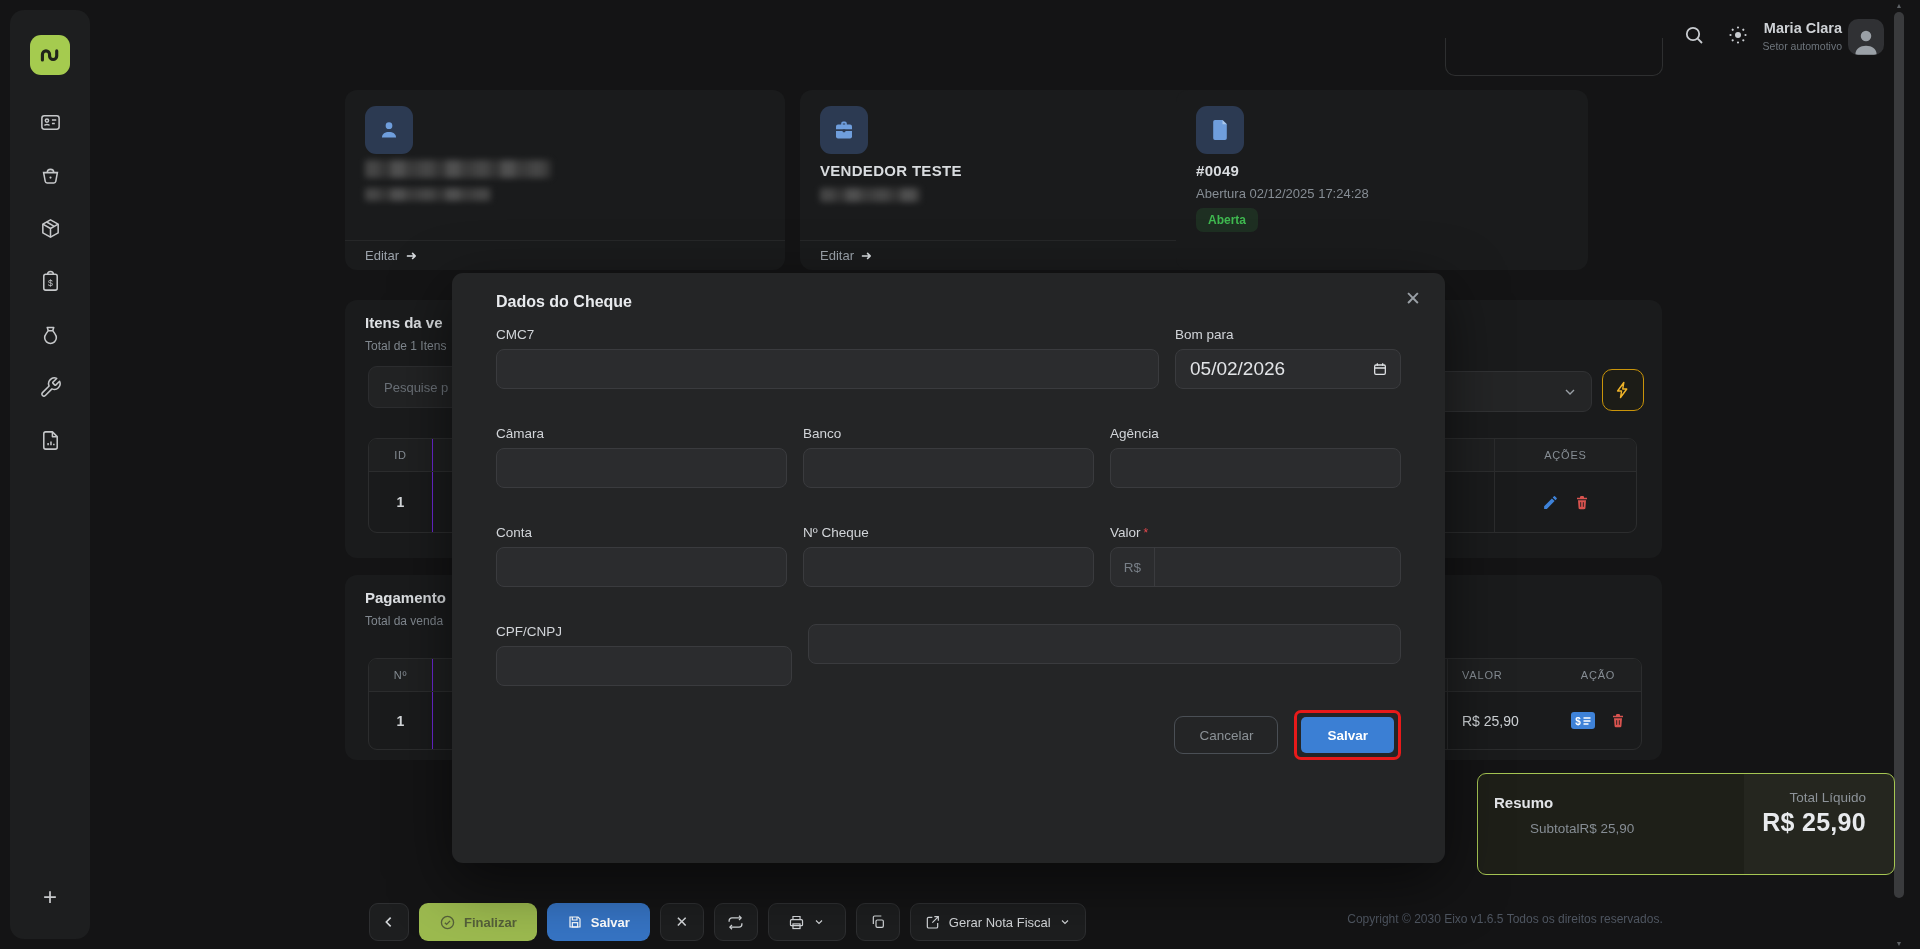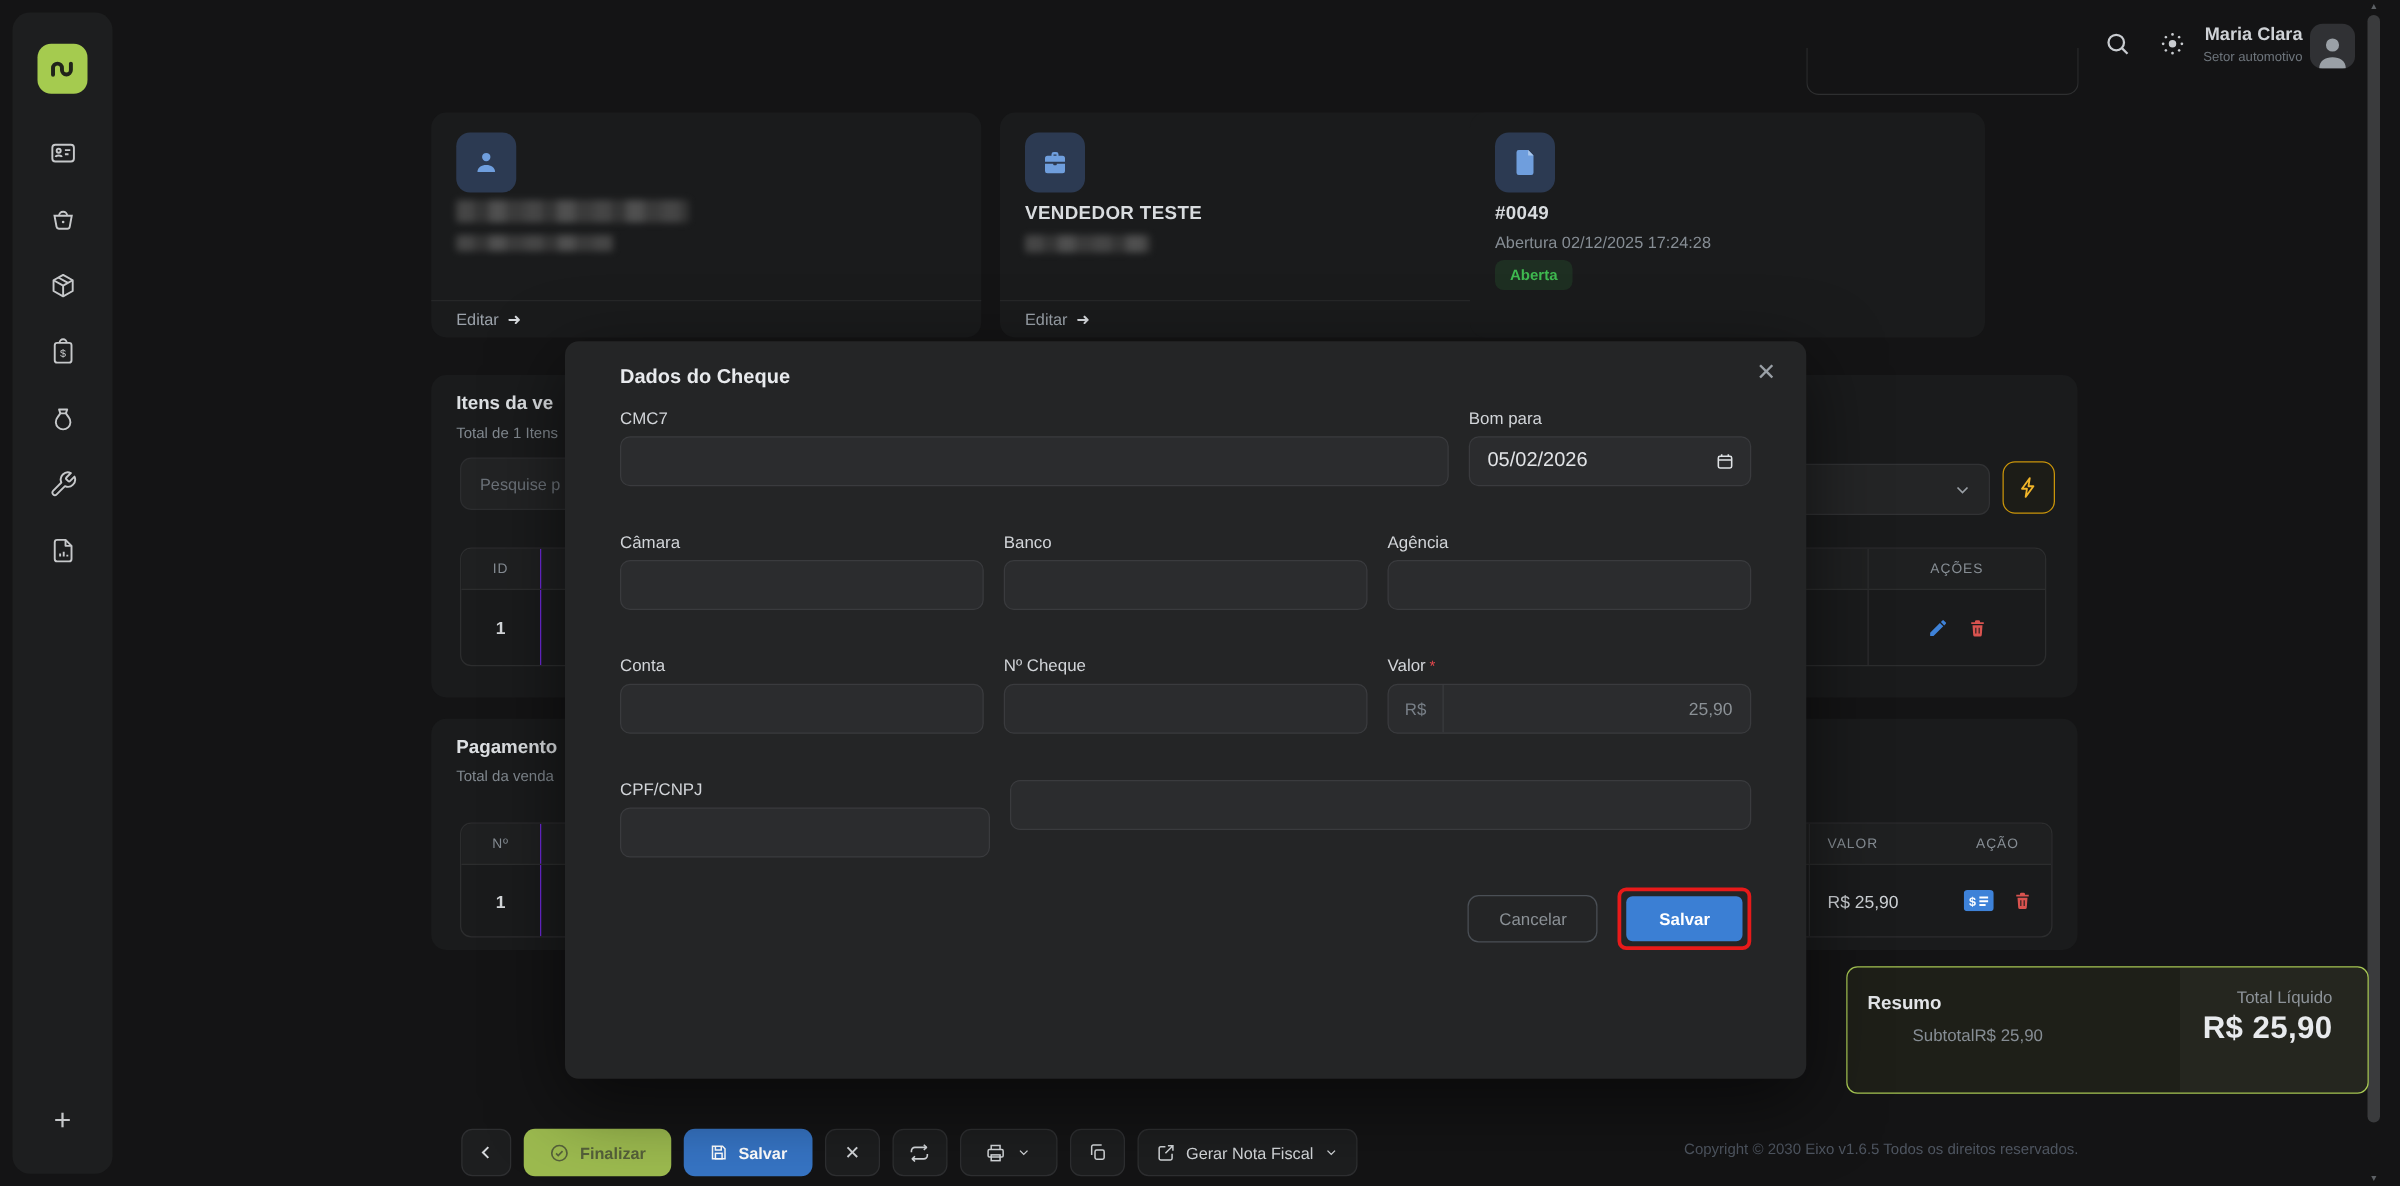--- a/index.html
+++ b/index.html
@@ -103,21 +103,21 @@
   .frow { margin-bottom:37px; }
   .frow1 { display:grid; grid-template-columns:1fr 226px; gap:16px; }
   .frow3 { display:grid; grid-template-columns:repeat(3,1fr); gap:16px; }
   .frow4 { display:grid; grid-template-columns:calc((100% - 16px)/3) 1fr; gap:16px; }
   .flabel { font-size:13.5px; color:#d2d5d9; margin-bottom:7px; }
   .req { color:#e5484d; margin-left:3px; font-size:12px; }
   .finput { height:40px; width:100%; background:#2b2c2e; border:1px solid #3a3b3e; border-radius:8px;
             color:#dfe2e5; font-size:14px; padding:0 13px; outline:none; font-family:inherit; }
   .fdate { height:40px; background:#2b2c2e; border:1px solid #3a3b3e; border-radius:8px; display:flex;
            align-items:center; justify-content:space-between; padding:0 12px 0 14px; cursor:pointer; }
-  .fdate-val { font-size:16px; color:#e2e4e7; }
+  .fdate-val { font-size:19px; color:#e2e4e7; }
   .fmoney { height:40px; background:#2b2c2e; border:1px solid #3a3b3e; border-radius:8px; display:flex; align-items:stretch; overflow:hidden; }
   .fmoney-prefix { width:44px; display:flex; align-items:center; justify-content:center; color:#787f87;
                    font-size:13.5px; border-right:1px solid #3a3b3e; }
   .fmoney-val { flex:1; display:flex; align-items:center; justify-content:flex-end; padding-right:14px; color:#8b9196; font-size:14px; }
   .modal-footer { display:flex; justify-content:flex-end; align-items:center; gap:16px; margin-top:24px; }
   .btn-cancel { height:38px; padding:0 24px; background:transparent; border:1px solid #4a4f55; border-radius:9px;
                 color:#8b9196; font-size:13.5px; cursor:pointer; font-family:inherit; }
   .save-highlight { border:3px solid #e81a1a; border-radius:7px; padding:4px; }
   .btn-save { height:36px; padding:0 26px; background:#3b7fd4; border:none; border-radius:5px; color:#fff;
               font-size:13.5px; font-weight:bold; cursor:pointer; font-family:inherit; }
@@ -452,21 +452,20 @@
       <div>
         <div class="flabel">Nº Cheque</div>
         <input class="finput" style="">
       </div>
       <div>
         <div class="flabel">
           <span>Valor</span><span class="req">*</span>
         </div>
         <div class="fmoney">
           <span class="fmoney-prefix">R$</span>
-          <span class="fmoney-val">25,90</span>
         </div>
       </div>
     </div>
 
     <div class="frow frow4" style="margin-bottom:0;">
       <div>
         <div class="flabel">CPF/CNPJ</div>
         <input class="finput" style="">
       </div>
       <div>

